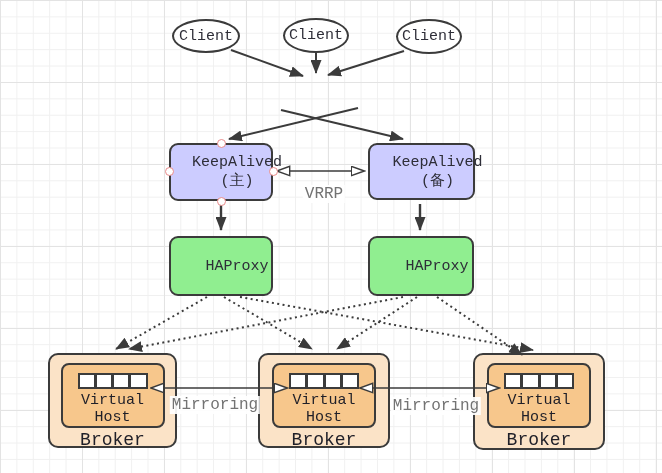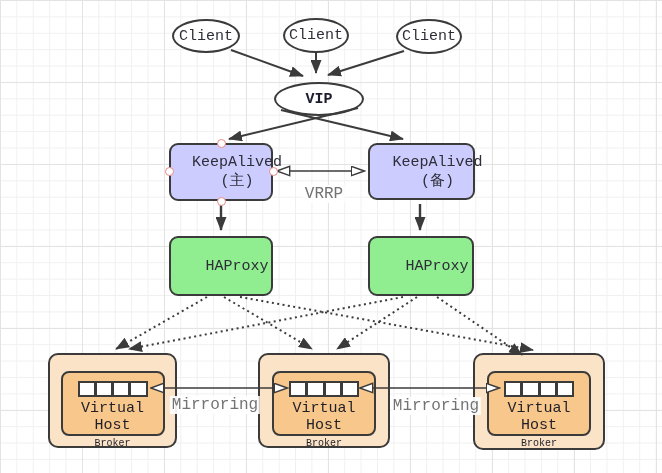--- a/index.html
+++ b/index.html
@@ -22,31 +22,31 @@
   .ellipse{border-radius:50%;background:#ffffff;}
   .vip{font-weight:bold;color:#1c1c2e;}
   .rrect{border-radius:9px;padding-left:32px;}
   .ka{background:#ccccff;flex-direction:column;line-height:19px;}
   .hap{background:#90ee90;}
   .broker{
     background:#fbe3c7;border-radius:10px;
     flex-direction:column;justify-content:flex-start;align-items:center;
   }
   .vh{
-    box-sizing:border-box;width:104px;height:65px;margin-top:16px;
+    box-sizing:border-box;width:104px;height:65px;margin-top:8px;
     background:#f7c78c;border:2px solid #3b3b3b;border-radius:8px;
     display:flex;flex-direction:column;align-items:center;
   }
   .queue{
     box-sizing:border-box;display:flex;gap:3px;width:70px;height:26px;
     margin-top:8px;border:2.5px solid #3b3b3b;background:#3b3b3b;
   }
   .queue i{flex:1;background:#ffffff;}
   .vh-label{margin-top:3px;font-size:15px;color:#1f1f28;}
-  .broker-label{margin-top:2px;font-size:10px;color:#1f1f28;}
+  .broker-label{margin-top:2px;font-size:18px;color:#1f1f28;}
   .edge-label{
     position:absolute;transform:translate(-50%,-50%);
     font-size:16px;color:#737373;background:rgba(255,255,255,0.92);
     padding:0 2px;white-space:nowrap;z-index:4;
   }
   .cpoint{
     position:absolute;box-sizing:border-box;width:9px;height:9px;border-radius:50%;
     background:#fff;border:1.5px solid #e98b8b;z-index:6;
   }
   #edges{position:absolute;left:0;top:0;z-index:5;pointer-events:none;}
@@ -59,23 +59,20 @@
   <div class="node ellipse" style="left:172px;top:19px;width:68px;height:34px;">
     <span>Client</span>
   </div>
   <div class="node ellipse" style="left:283px;top:18px;width:66px;height:35px;">
     <span>Client</span>
   </div>
   <div class="node ellipse" style="left:396px;top:19px;width:66px;height:35px;">
     <span>Client</span>
   </div>
 
-  <div class="node ellipse vip" style="left:274px;top:82px;width:90px;height:34px;">
-    <span>VIP</span>
-  </div>
 
   <div class="node rrect ka" style="left:169px;top:143px;width:104px;height:58px;">
     <span>KeepAlived</span>
     <span>(主)</span>
   </div>
   <div class="node rrect ka" style="left:368px;top:143px;width:107px;height:57px;">
     <span>KeepAlived</span>
     <span>(备)</span>
   </div>
 

